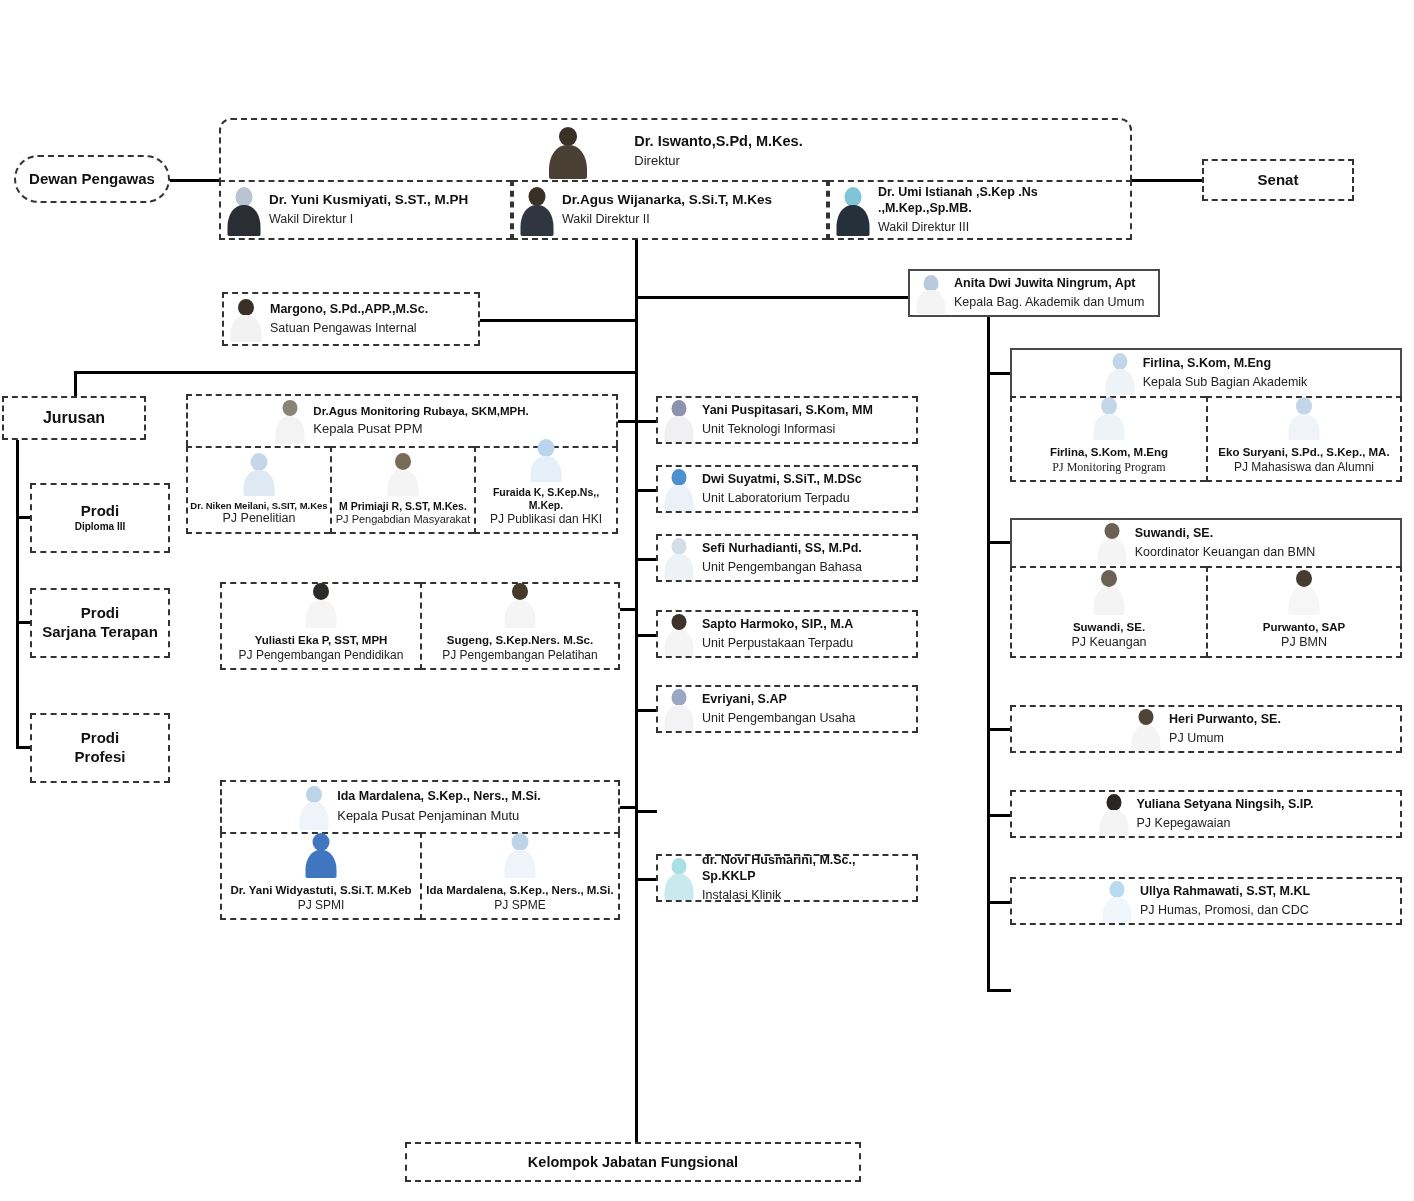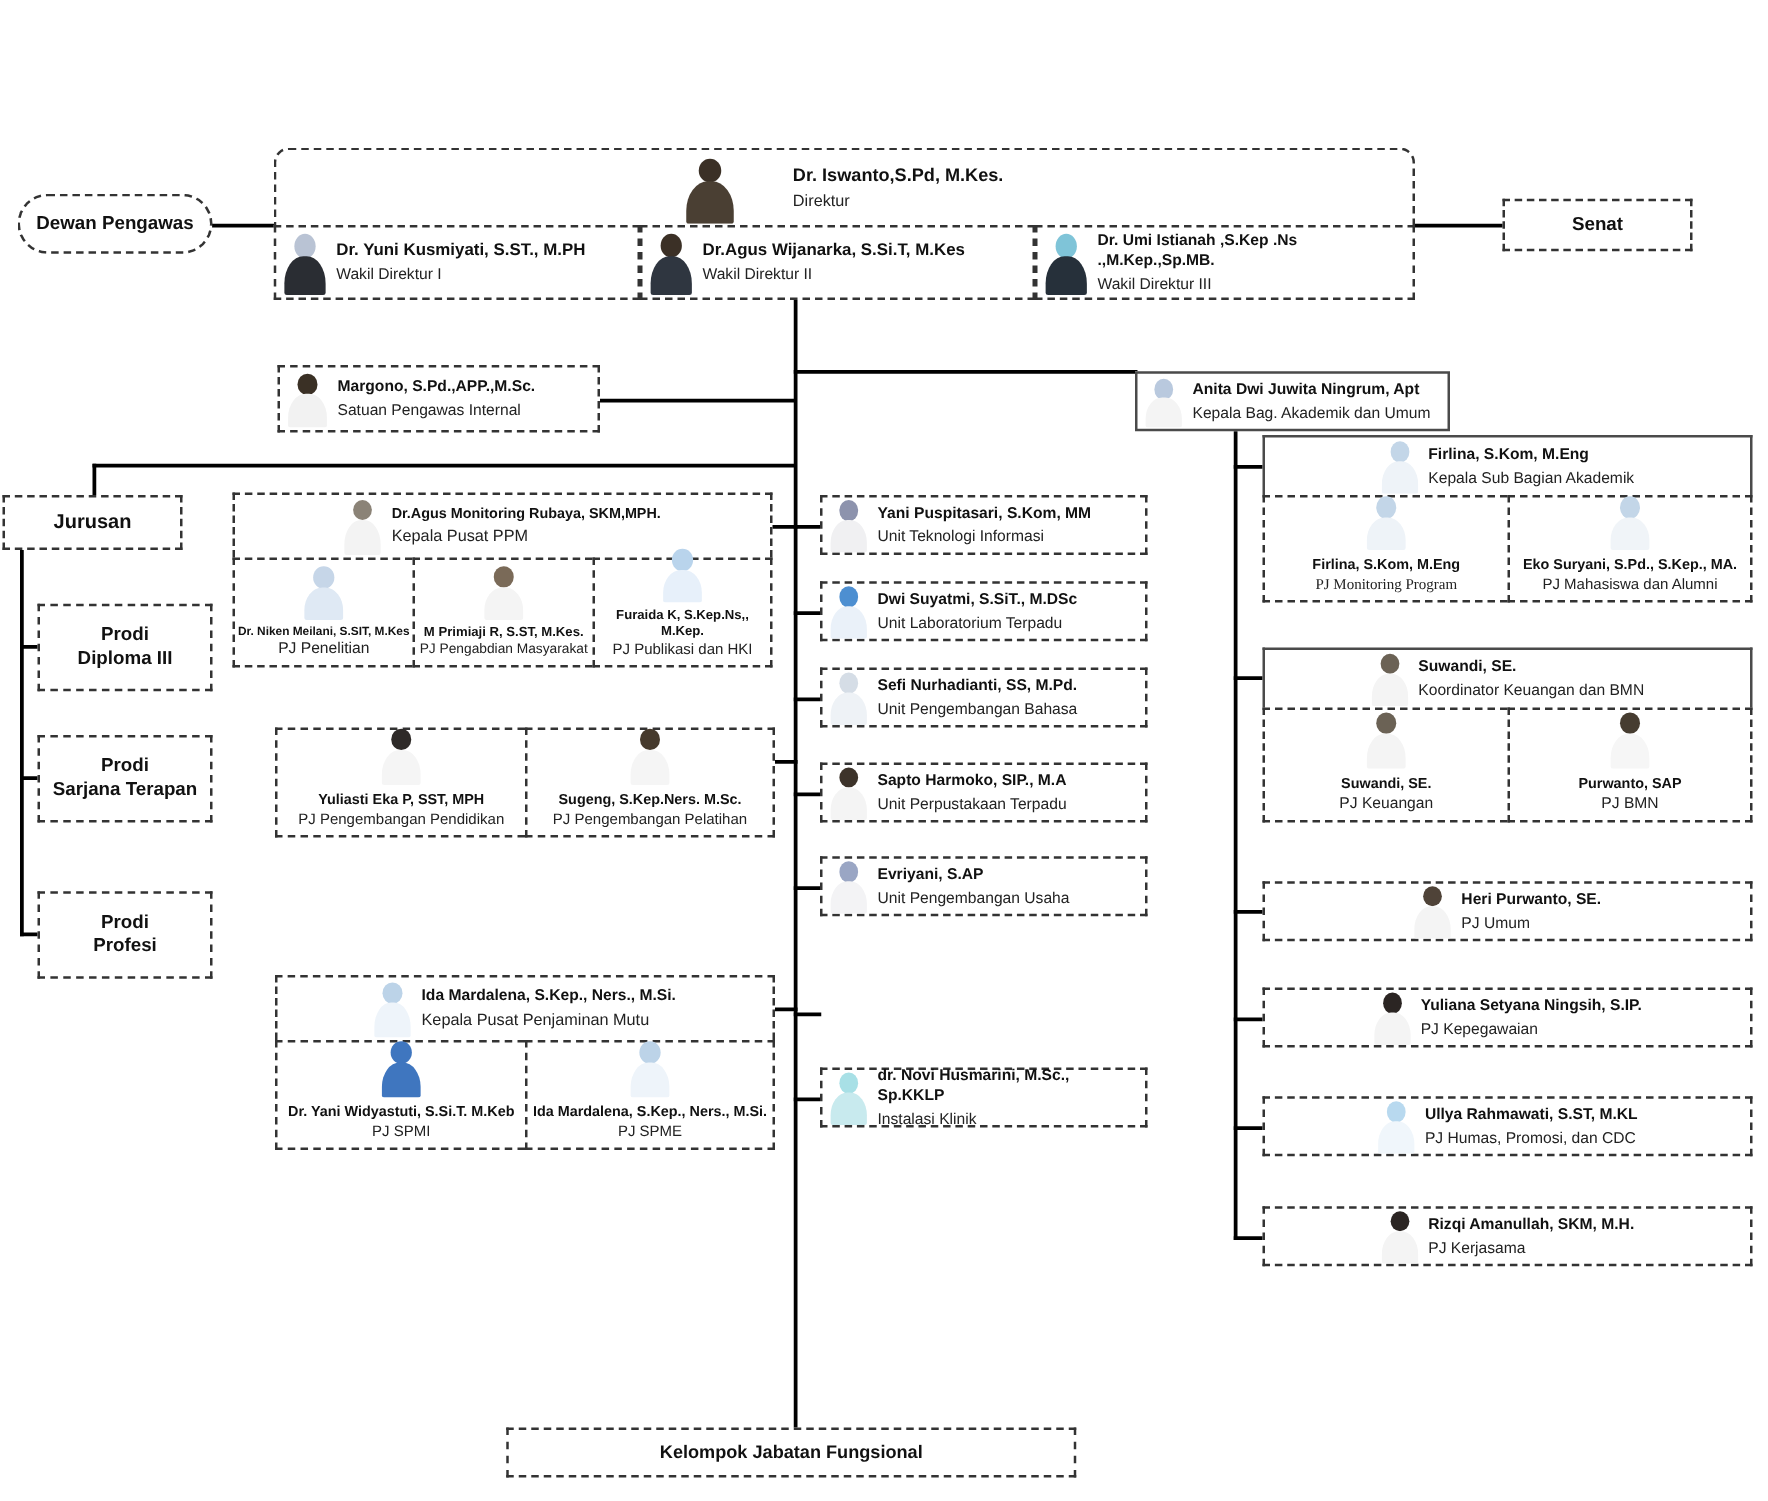--- a/index.html
+++ b/index.html
@@ -178,40 +178,40 @@
         <div class="head" style="top:3px; width:16px; height:17px; background:#3a3025;"></div>
         <div class="body" style="width:31px; height:27px; background:#f2f2f2;"></div>
       </div>
       <div class="txt" style="margin-left:8px;">
         <span class="nm" style="font-size:12.5px;">Margono, S.Pd.,APP.,M.Sc.</span>
         <span class="ti" style="font-size:12.5px; margin-top:2px;">Satuan Pengawas Internal</span>
       </div>
     </div>
   </div>
 
-  <div class="box solid" style="left:908px; top:269px; width:252px; height:48px;margin-top:28px;">
+  <div class="box solid" style="left:908px; top:269px; width:252px; height:48px;">
     <div class="person">
       <div class="avatar" style="width:30px; height:42px;">
         <div class="head" style="top:3px; width:15px; height:17px; background:#b9c9de;"></div>
         <div class="body" style="width:29px; height:24px; background:#f4f4f4;"></div>
       </div>
       <div class="txt" style="margin-left:8px;">
         <span class="nm" style="font-size:12.5px;">Anita Dwi Juwita Ningrum, Apt</span>
         <span class="ti" style="font-size:12.5px; margin-top:2px;">Kepala Bag. Akademik dan Umum</span>
       </div>
     </div>
   </div>
 
   <div class="box centerlabel" style="left:2px; top:396px; width:144px; height:44px;">
     <span class="nm" style="font-size:16px;">Jurusan</span>
   </div>
 
   <div class="box centerlabel" style="left:30px; top:483px; width:140px; height:70px; flex-direction:column;">
     <span class="nm" style="font-size:15px;">Prodi</span>
-    <span class="nm" style="font-size:15px;">Diploma III</span>
+    <span class="nm" style="font-size:10px;">Diploma III</span>
   </div>
 
   <div class="box centerlabel" style="left:30px; top:588px; width:140px; height:70px; flex-direction:column;">
     <span class="nm" style="font-size:15px;">Prodi</span>
     <span class="nm" style="font-size:15px;">Sarjana Terapan</span>
   </div>
 
   <div class="box centerlabel" style="left:30px; top:713px; width:140px; height:70px; flex-direction:column;">
     <span class="nm" style="font-size:15px;">Prodi</span>
     <span class="nm" style="font-size:15px;">Profesi</span>
@@ -489,30 +489,18 @@
         <div class="head" style="top:2px; width:15px; height:17px; background:#b8d9ef;"></div>
         <div class="body" style="width:29px; height:26px; background:#f0f6fb;"></div>
       </div>
       <div class="txt" style="margin-left:8px;">
         <span class="nm" style="font-size:12.5px;">Ullya Rahmawati, S.ST, M.KL</span>
         <span class="ti" style="font-size:12.5px; margin-top:2px;">PJ Humas, Promosi, dan CDC</span>
       </div>
     </div>
   </div>
 
-  <div class="box" style="left:1010px; top:965px; width:392px; height:48px;">
-    <div class="person" style="justify-content:center;">
-      <div class="avatar" style="width:30px; height:44px;">
-        <div class="head" style="top:2px; width:15px; height:16px; background:#2b2523;"></div>
-        <div class="body" style="width:29px; height:26px; background:#f4f4f4;"></div>
-      </div>
-      <div class="txt" style="margin-left:8px;">
-        <span class="nm" style="font-size:12.5px;">Rizqi Amanullah, SKM, M.H.</span>
-        <span class="ti" style="font-size:12.5px; margin-top:2px;">PJ Kerjasama</span>
-      </div>
-    </div>
-  </div>
 
   <div class="box centerlabel" style="left:405px; top:1142px; width:456px; height:40px;">
     <span class="nm" style="font-size:14.5px;">Kelompok Jabatan Fungsional</span>
   </div>
 
 </div>
 
 </body></html>

